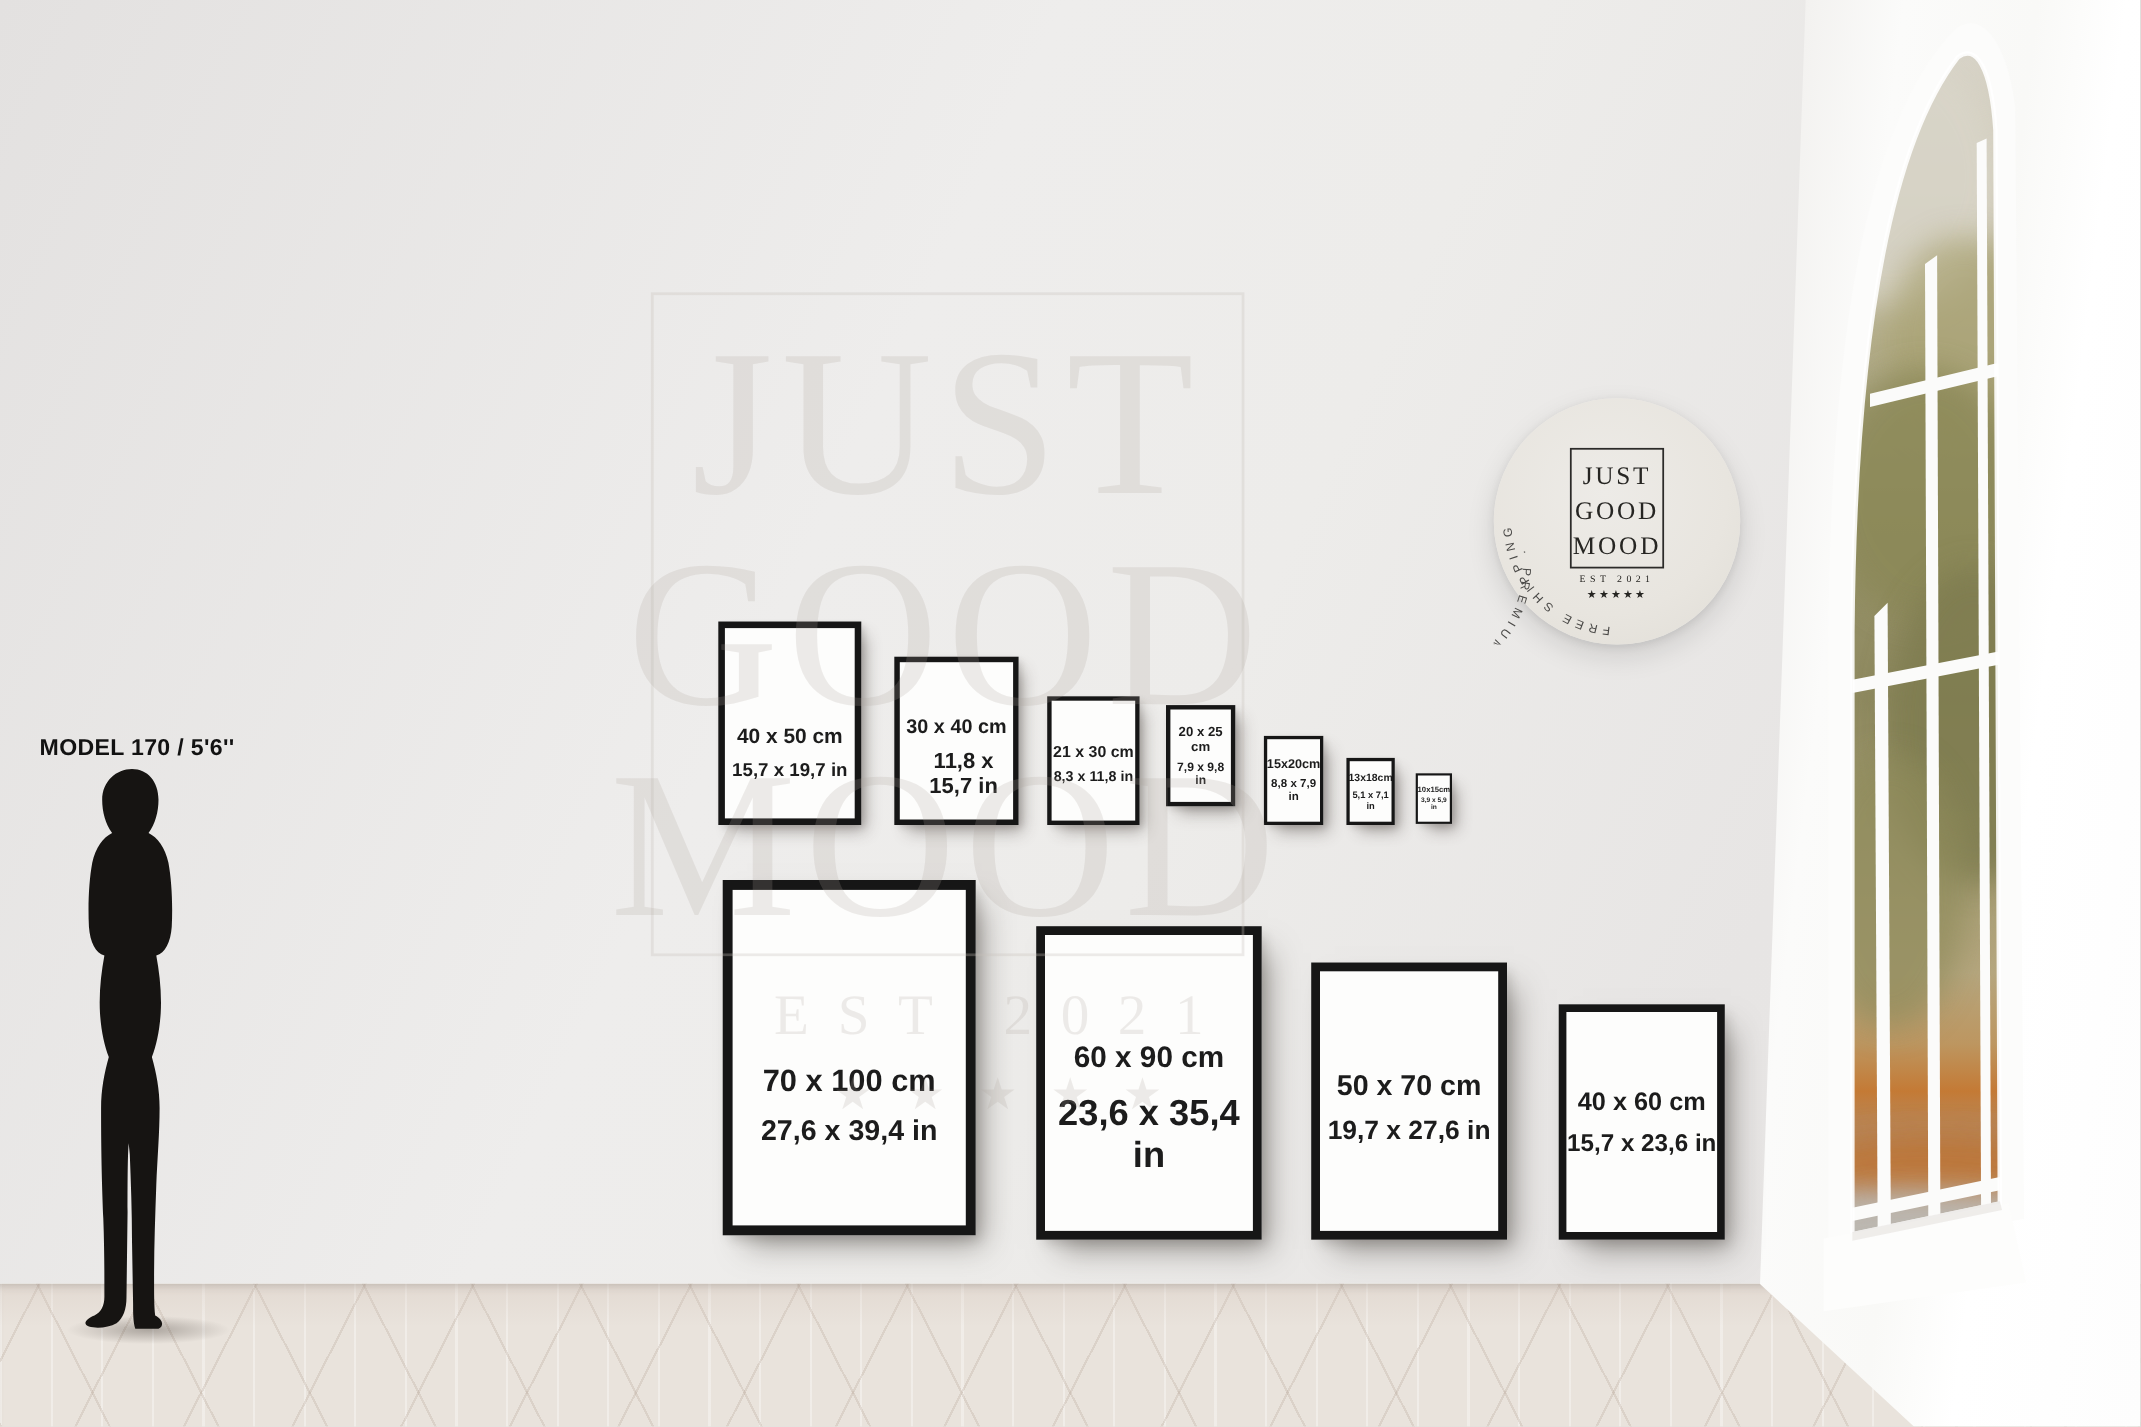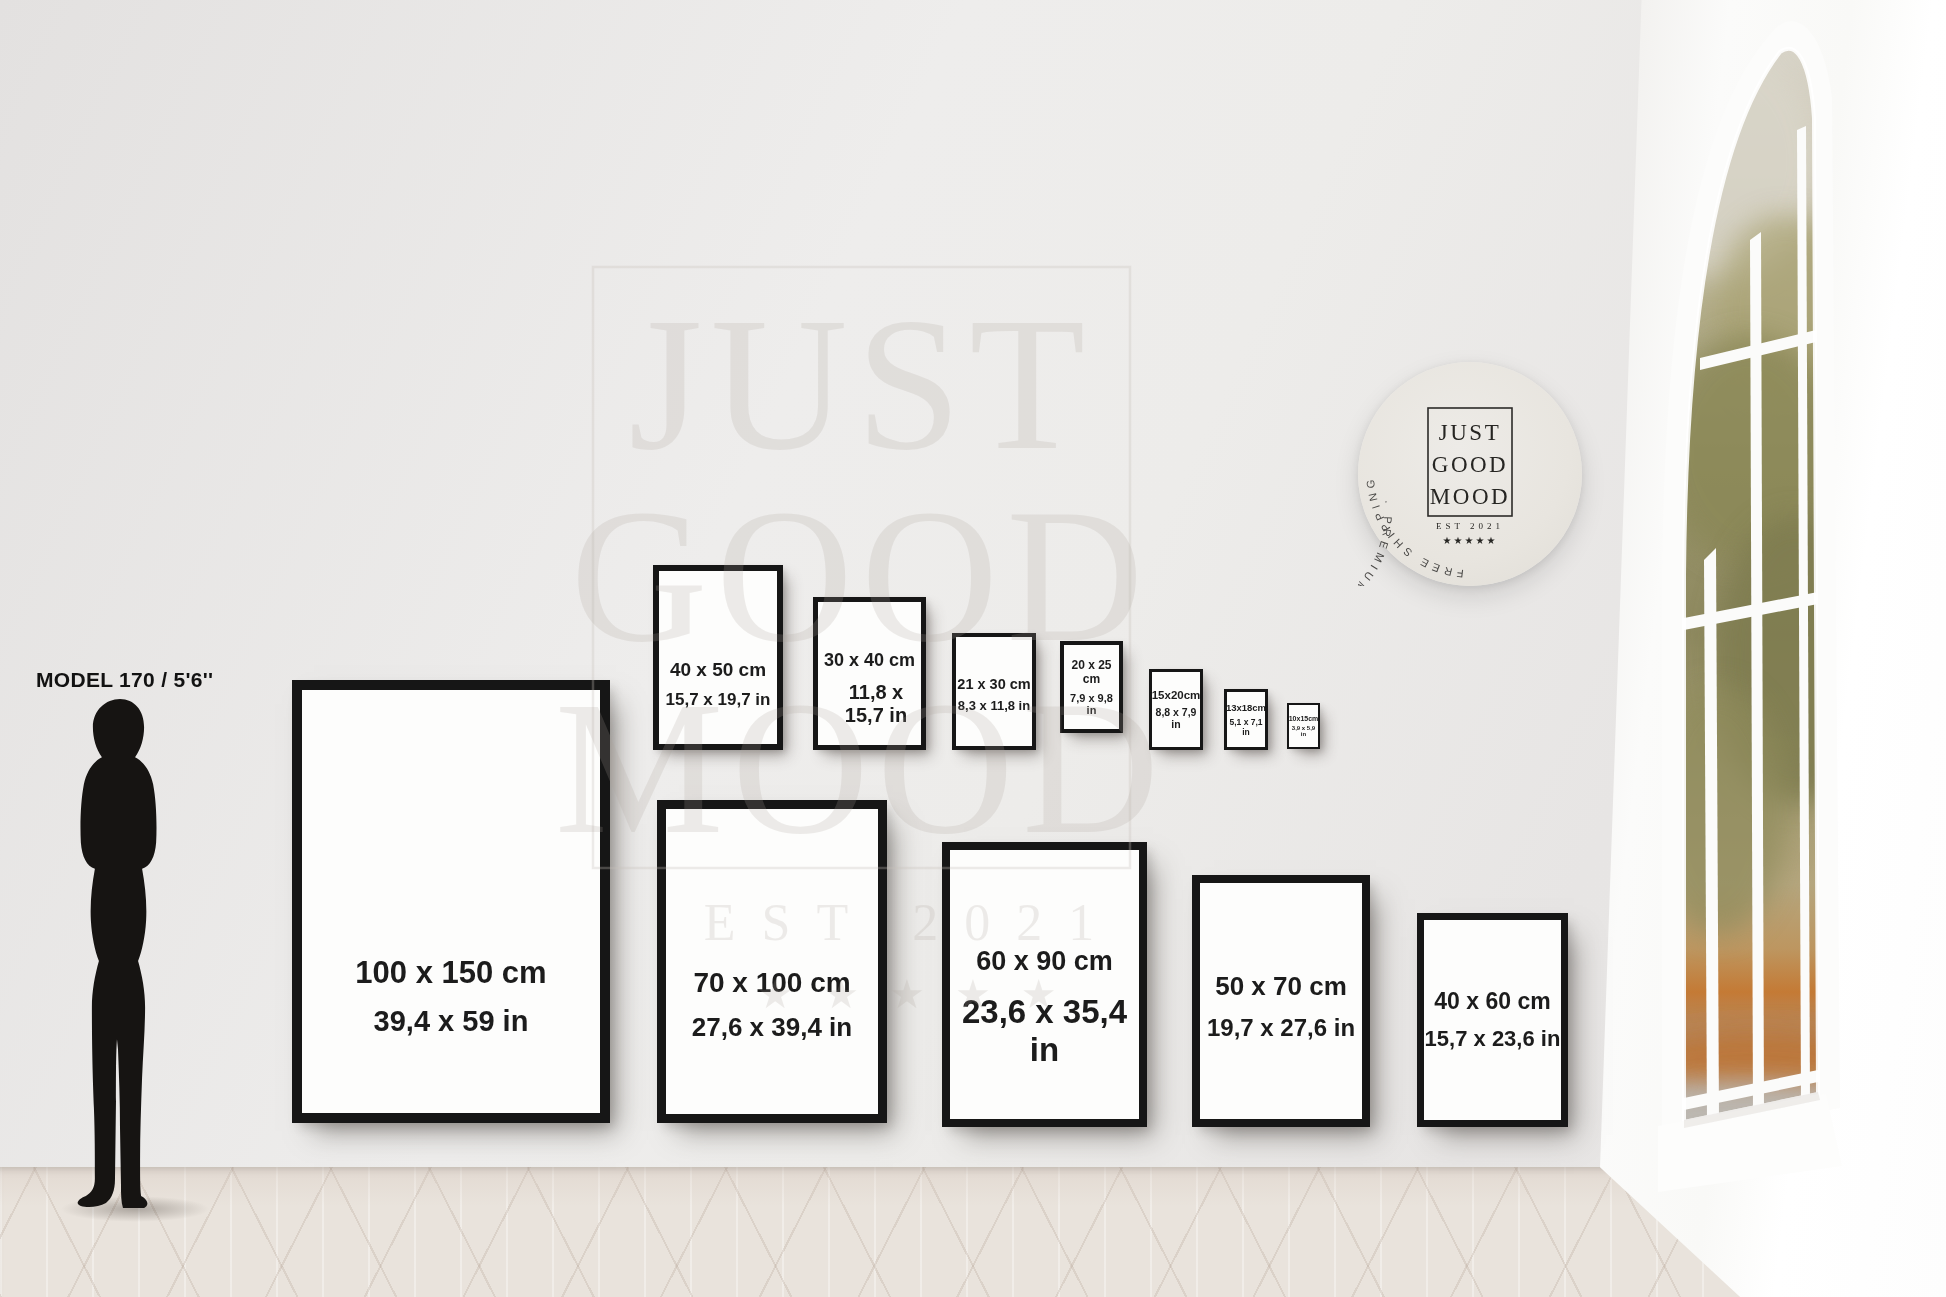--- a/index.html
+++ b/index.html
@@ -132,24 +132,20 @@
       C79,478 79,490 80,498 C86,501 89,507 83,510 L62,510
       C60,504 60,496 60,488 L59,430 C59,404 58,378 57,352 L56,342
       C55,354 55,380 55,404 L54,482
       C54,492 51,501 45,505 C38,509 27,510 20,508 C14,506 17,501 25,498
       C31,495 34,489 34,481 C34,459 34,436 33,410 C32,384 31,356 31,310
       C31,294 34,278 38,264 C34,254 31,240 30,224 C29,206 31,188 34,172
       C26,170 21,160 20,146 C19,126 20,104 23,88 C26,74 33,65 41,61
       C35,53 32,42 32,31 C32,14 45,3 59,3 Z"></path>
   </svg>
 
-  <div class="frame big" style="left:292px;top:680px;width:318px;height:443px;border-width:10px;padding-top:190px;font-size:31px;">
-    <div class="cm">100 x 150 cm</div>
-    <div class="inch" style="font-size:29px;">39,4 x 59 in</div>
-  </div>
   <div class="frame big" style="left:657px;top:800px;width:230px;height:323px;border-width:9px;padding-top:86px;font-size:28px;">
     <div class="cm">70 x 100 cm</div>
     <div class="inch" style="font-size:26px;">27,6 x 39,4 in</div>
   </div>
   <div class="frame big" style="left:942px;top:842px;width:205px;height:285px;border-width:8px;padding-top:46px;font-size:27px;">
     <div class="cm">60 x 90 cm</div>
     <div class="inch" style="font-size:33px;">23,6 x 35,4 in</div>
   </div>
   <div class="frame big" style="left:1192px;top:875px;width:178px;height:252px;border-width:8px;padding-top:10px;font-size:26px;">
     <div class="cm">50 x 70 cm</div>

